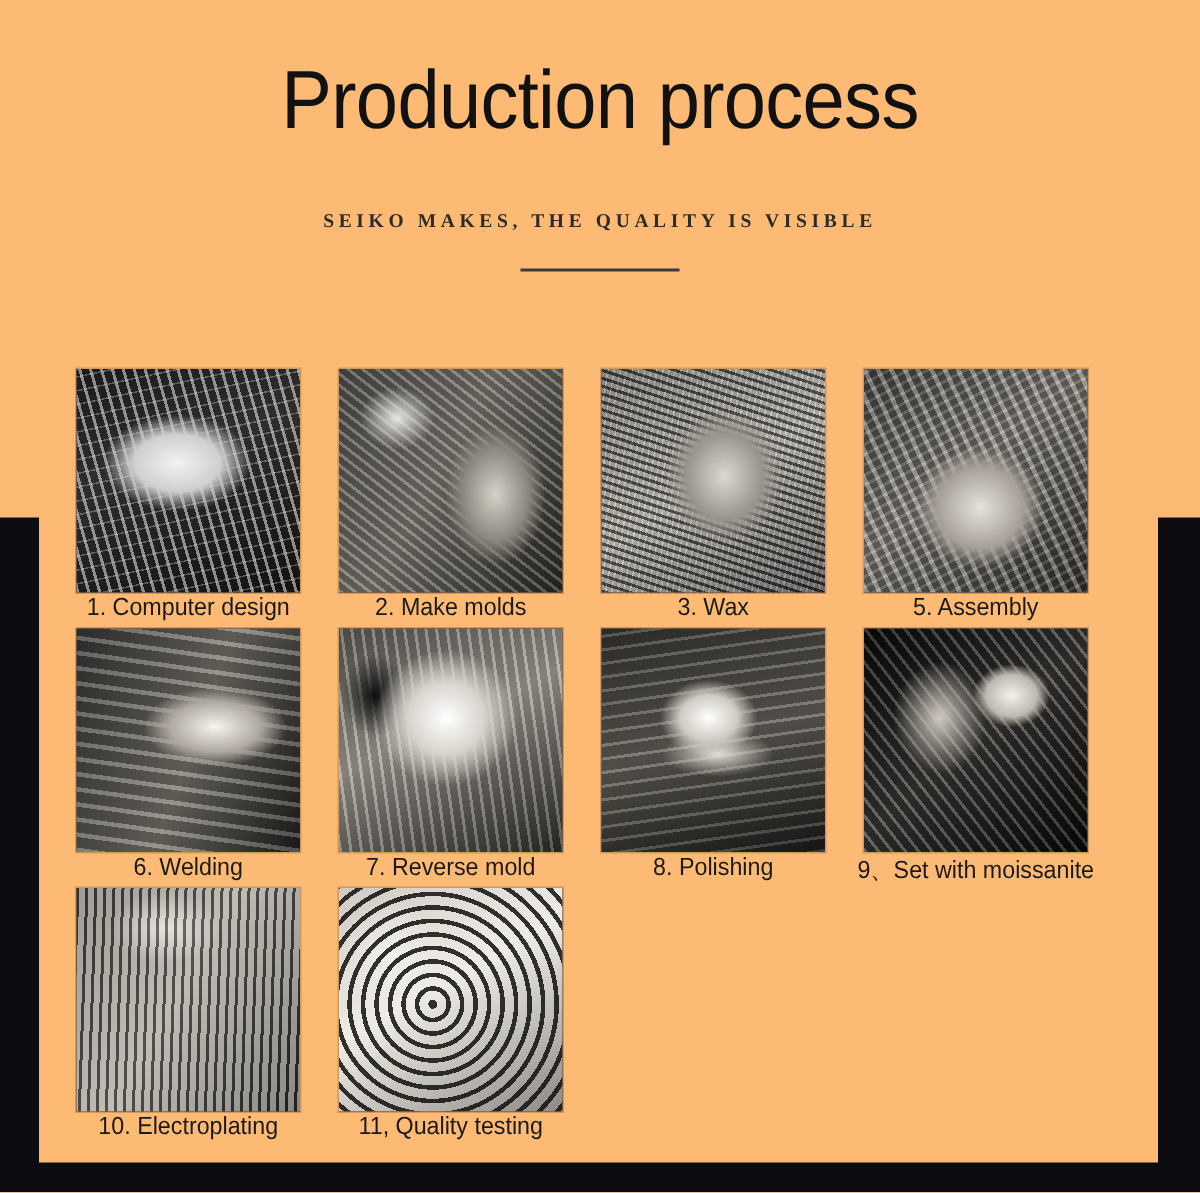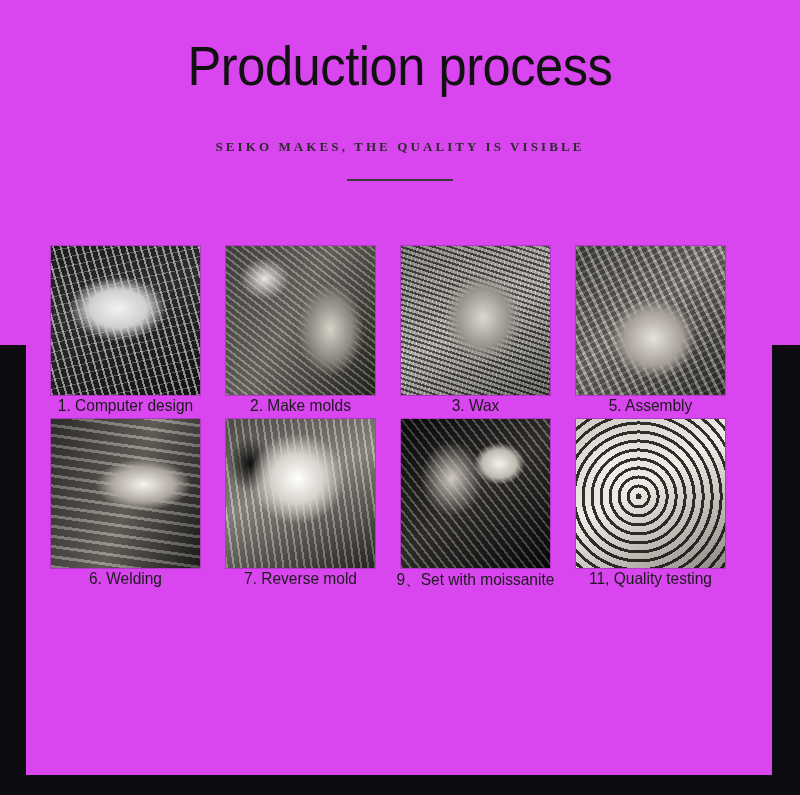--- a/index.html
+++ b/index.html
@@ -9,21 +9,21 @@
     background: #ffffff;
   }
   body {
     font-family: "Liberation Sans", sans-serif;
   }
 
   #page {
     position: relative;
     width: 800px;
     height: 795px;
-    background: #d946ef;
+    background: #fdba74;
     overflow: hidden;
   }
 
   
   .edge-bar {
     position: absolute;
     background: #0d0d11;
   }
   #bar-left {
     left: 0;
@@ -249,25 +249,37 @@
         <div class="step-caption">6. Welding</div>
       </div>
       <div class="step-cell">
         <div class="step-thumb">
           <div class="tex tex-reverse"></div>
         </div>
         <div class="step-caption">7. Reverse mold</div>
       </div>
       <div class="step-cell">
         <div class="step-thumb">
+          <div class="tex tex-polish"></div>
+        </div>
+        <div class="step-caption">8. Polishing</div>
+      </div>
+      <div class="step-cell">
+        <div class="step-thumb">
           <div class="tex tex-moissanite"></div>
         </div>
         <div class="step-caption">9、Set with moissanite</div>
       </div>
       <div class="step-cell">
         <div class="step-thumb">
+          <div class="tex tex-electro"></div>
+        </div>
+        <div class="step-caption">10. Electroplating</div>
+      </div>
+      <div class="step-cell">
+        <div class="step-thumb">
           <div class="tex tex-quality"></div>
         </div>
         <div class="step-caption">11, Quality testing</div>
       </div>
     </div>
 
 </div>
 
 </body></html>

